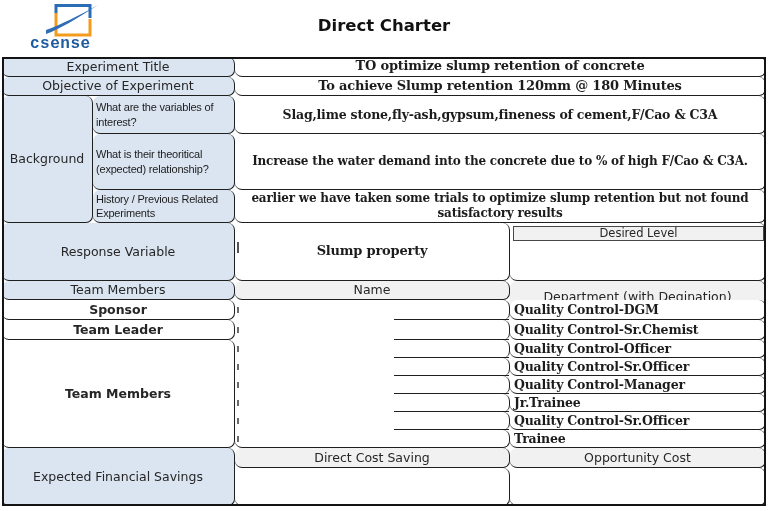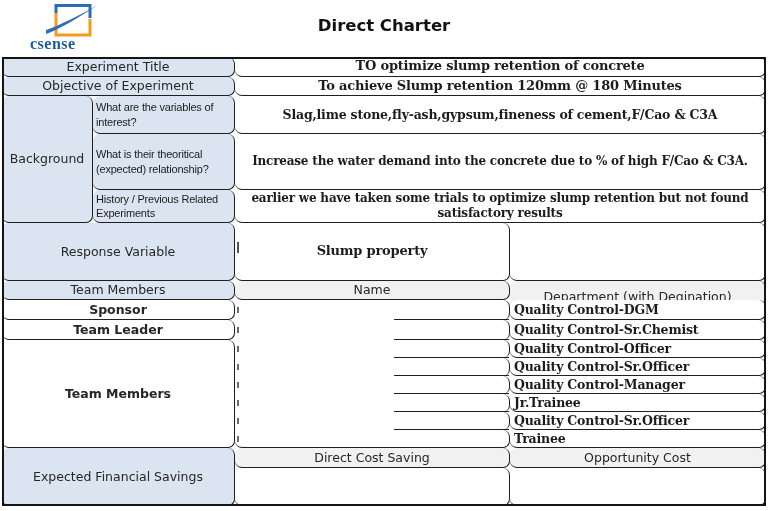--- a/index.html
+++ b/index.html
@@ -3,21 +3,21 @@
 <meta charset="utf-8">
 <style>
   html,body{margin:0;padding:0;}
   body{width:768px;height:511px;position:relative;background:#ffffff;overflow:hidden;
        font-family:"DejaVu Sans",sans-serif;}
   .abs{position:absolute;box-sizing:border-box;}
 
   
   #logo{left:30px;top:2px;width:80px;height:54px;}
   #logo-word{left:0;top:33px;width:76px;font-weight:bold;font-size:16px;color:#1e5b9e;
-             letter-spacing:.5px;font-family:Liberation Serif, serif;}
+             letter-spacing:.5px;font-family:Liberation Mono, monospace;}
   #page-title{left:0;top:16px;width:100%;text-align:center;font-weight:bold;font-size:16.5px;color:#111;}
 
   
   .cell{position:absolute;box-sizing:border-box;background:#fff;
         border-right:1.5px solid #1f1f1f;border-bottom:1.5px solid #1f1f1f;
         display:flex;align-items:center;justify-content:center;
         text-align:center;color:#1c1c1c;line-height:1.25;border-radius:7px;}
   .blue{background:#dbe5f1;}
   .grey{background:#f1f1f1;}
   .lbl{font-size:12.5px;color:#262626;}
@@ -81,20 +81,21 @@
 
 <div class="cell blue q" style="left:93px;top:190px;width:142px;height:33px;">History / Previous Related Experiments</div>
 <div class="cell serif fs12 wrap2" style="left:235px;top:190px;width:531px;height:33px;">earlier we have taken some trials to optimize slump retention but not found satisfactory results</div>
 
 <div class="cell blue lbl" style="left:2px;top:223px;width:233px;height:58px;">Response Variable</div>
 <div class="cell serif" style="left:235px;top:223px;width:275px;height:58px;">
   <div class="cursor-mark"></div>
   <span>Slump property</span>
 </div>
 <div class="cell" style="left:510px;top:223px;width:256px;height:58px;">
+  <div class="desired-box">Desired Level</div>
 </div>
 
 <div class="cell blue lbl" style="left:2px;top:281px;width:233px;height:19px;">Team Members</div>
 <div class="cell grey lbl" style="left:235px;top:281px;width:275px;height:19px;">Name</div>
 <div class="cell grey lbl" style="left:510px;top:281px;width:256px;height:33px;">Department (with Degination)</div>
 
 <div class="cell lbl bold" style="left:2px;top:300px;width:233px;height:20px;">Sponsor</div>
 <div class="cell name-cell" style="left:235px;top:300px;width:275px;height:20px;"></div>
 <div class="cell serif fs125 dept" style="left:510px;top:300px;width:256px;height:20px;">Quality Control-DGM</div>
 

